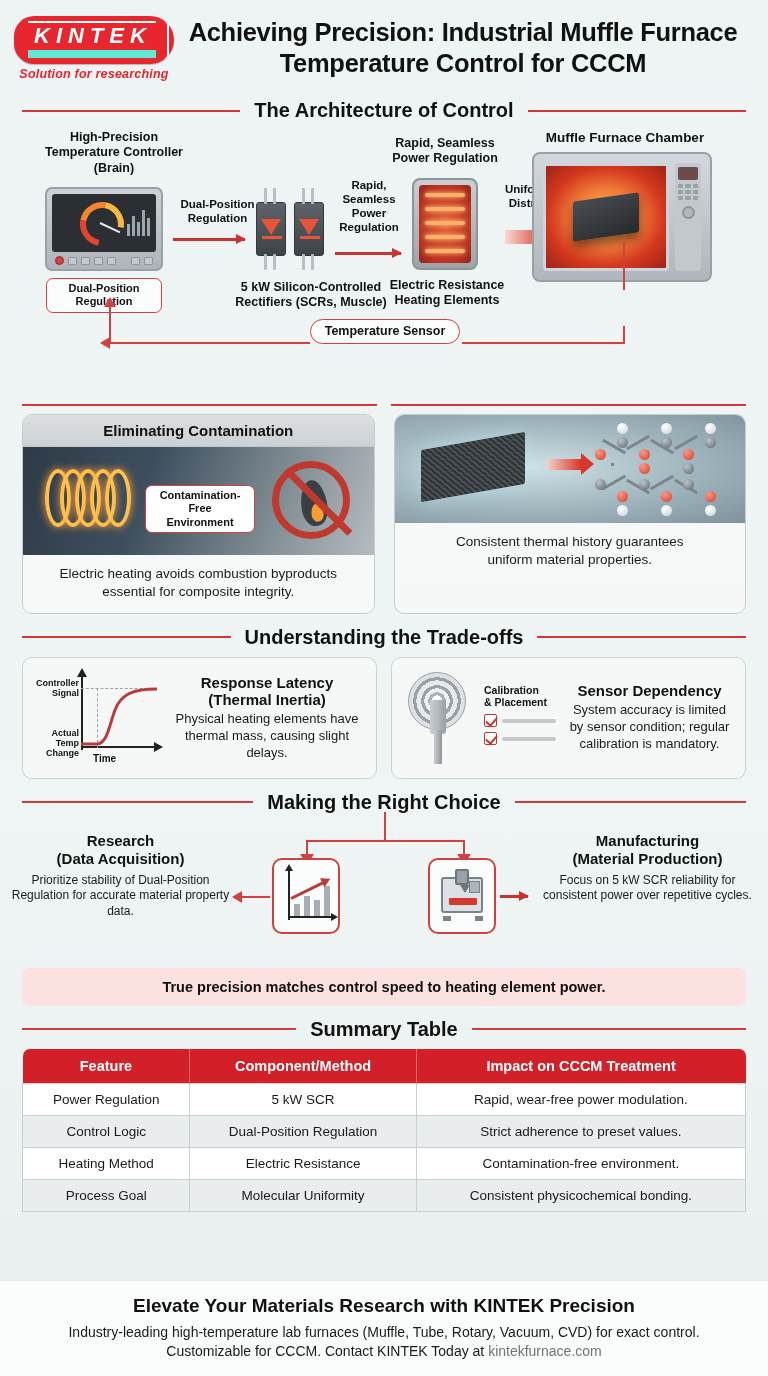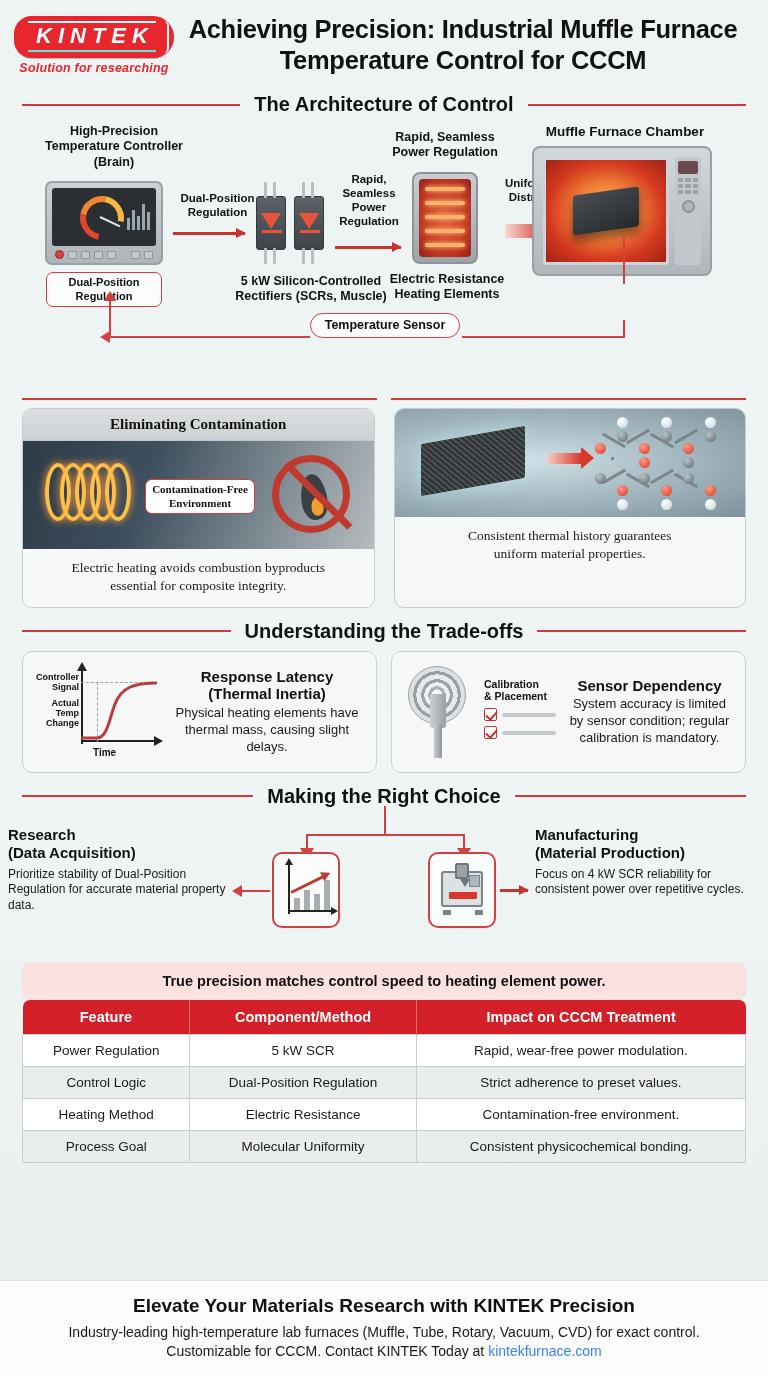--- a/index.html
+++ b/index.html
@@ -36,25 +36,24 @@
     content:"";
     position:absolute; right:5px; top:5px; bottom:5px; width:3px;
     border-right:2px solid #fff; border-radius:0 40px 40px 0;
   }
   .logo-text {
     color: #fff;
     font-weight: bold;
     font-style: italic;
     font-size: 22px;
     letter-spacing: 6px;
-    text-align: center;
     line-height: 1;
     text-indent: 6px;
     border-top: 2px solid #fff;
-    border-bottom: 2px solid #5eead4;
+    border-bottom: 8px solid #5eead4;
     padding: 2px 0 3px 0;
     margin: 0 12px 0 8px;
   }
   .logo-tag {
     color: #e8262d;
     font-style: italic;
     font-weight: bold;
     font-size: 12.5px;
     text-align: center;
     margin-top: 3px;
@@ -214,21 +213,21 @@
   .arrow-up:before{
     content:""; position:absolute; left:-5px; top:-9px;
     border-bottom:10px solid #d2413f; border-left:6px solid transparent; border-right:6px solid transparent;
   }
   .arrow-left:before{
     content:""; position:absolute; left:-10px; top:-5px;
     border-right:10px solid #d2413f; border-top:6px solid transparent; border-bottom:6px solid transparent;
   }
 
   
-  .cards { display: flex; gap: 19px; padding: 0 22px; font-family: Liberation Serif, serif; }
+  .cards { display: flex; gap: 19px; padding: 0 22px; }
   .card {
     flex: 1;
     border: 1px solid #c6cbcf; border-radius: 10px;
     background: #f6f8f8; overflow: hidden;
   }
   .card-head {
     background: linear-gradient(180deg,#dcdfe1,#ccd1d4);
     text-align: center; font-weight: bold; font-size: 15px;
     padding: 7px 4px; color:#111;
     border-bottom:1px solid #c2c7cb;
@@ -322,21 +321,21 @@
   .probe2{position:absolute;left:30px;top:60px;width:8px;height:34px;background:linear-gradient(90deg,#c9ced2,#8f9599);}
   .checks{width:72px;flex:none;}
   .ck-lbl{font-size:10.5px;font-weight:bold;line-height:1.14;color:#111;margin-bottom:5px;}
   .ck-row{display:flex;align-items:center;gap:5px;margin-bottom:5px;}
   .ck-box{width:13px;height:13px;border:1.6px solid #c0392f;border-radius:2px;position:relative;background:#fff;}
   .ck-box:after{content:"";position:absolute;left:3px;top:0px;width:5px;height:9px;border:solid #c0392f;border-width:0 2px 2px 0;transform:rotate(42deg);}
   .ck-line{flex:1;height:4px;background:#c3c8cb;border-radius:2px;}
 
   
   .choice { position:relative; padding: 0 22px; height: 142px; }
-  .ch-col { position:absolute; width: 225px; top: 10px;}
+  .ch-col { position:absolute; width: 225px; text-align:center; top: 10px;}
   .ch-col h4{font-size:15px;font-weight:bold;line-height:1.2;color:#111;}
   .ch-col p{font-size:12px;line-height:1.3;margin-top:5px;color:#1a1a1a;}
   .ch-icon {
     position:absolute; width: 68px; height: 76px;
     border:2px solid #d2413f; border-radius:10px; background:#fbfcfc;
     top: 36px;
   }
   .mini-chart{position:absolute;inset:8px;}
   .mc-ax-y{position:absolute;left:6px;top:2px;width:2px;height:50px;background:#222;}
   .mc-ax-y:before{content:"";position:absolute;left:-3px;top:-6px;border-bottom:7px solid #222;border-left:4px solid transparent;border-right:4px solid transparent;}
@@ -382,21 +381,21 @@
   tbody tr:last-child td:last-child{border-bottom-right-radius:7px;}
 
   
   .footer {
     position:absolute; left:0; right:0; bottom:0; height: 96px;
     background: #fbfcfc; border-top:1px solid #e2e6e7;
     text-align:center; padding-top: 14px;
   }
   .footer h3 { font-size: 19px; font-weight:bold; color:#111; }
   .footer p { font-size: 14px; line-height:1.38; color:#1a1a1a; margin-top:6px; padding: 0 26px;}
-  .link { color:#3b82f6; }
+  .link { color:#737373; }
 </style>
 </head>
 <body>
 
 <div class="page">
 
   <div class="header">
     <div class="logo-wrap">
       <div class="logo-badge">
         <div class="logo-text">KINTEK</div>
@@ -617,21 +616,21 @@
     <span class="rule"></span>
   </div>
 
   <div class="trade">
     <div class="tcard">
       <div class="tgraph">
         <div class="glbl" style="left:0;top:6px;width:44px">
           <div>Controller</div>
           <div>Signal</div>
         </div>
-        <div class="glbl" style="left:0;top:32px;width:44px">
+        <div class="glbl" style="left:0;top:56px;width:44px">
           <div>Actual</div>
           <div>Temp</div>
           <div>Change</div>
         </div>
         <span class="axis-y"></span>
         <span class="axis-x"></span>
         <span class="dash-h"></span>
         <span class="dash-v"></span>
         <svg class="curve" viewBox="0 0 76 62">
           <path d="M0,58 L16,58 C26,58 28,40 34,24 C40,8 52,3 76,3" fill="none" stroke="#b93b3b" stroke-width="3"></path>
@@ -721,26 +720,31 @@
     </div>
 
     <div class="hline arrow-left" style="left:242px;top:74px;width:28px;"></div>
     <div class="arrow-h" style="left:500px;top:73px;width:28px;"></div>
 
     <div class="ch-col" style="right:8px;left:auto;">
       <h4>
         <span>Manufacturing</span><br>
         <span>(Material Production)</span>
       </h4>
-      <p>Focus on 4 kW SCR reliability for consistent power over repetitive cycles.</p>
+      <p>Focus on 5 kW SCR reliability for consistent power over repetitive cycles.</p>
     </div>
   </div>
 
   <div class="banner">True precision matches control speed to heating element power.</div>
 
+  <div class="sec-head">
+    <span class="rule"></span>
+    <span class="txt">Summary Table</span>
+    <span class="rule"></span>
+  </div>
 
   <div class="tbl-wrap">
     <table>
       <thead>
         <tr>
           <th>Feature</th>
           <th>Component/Method</th>
           <th>Impact on CCCM Treatment</th>
         </tr>
       </thead>

